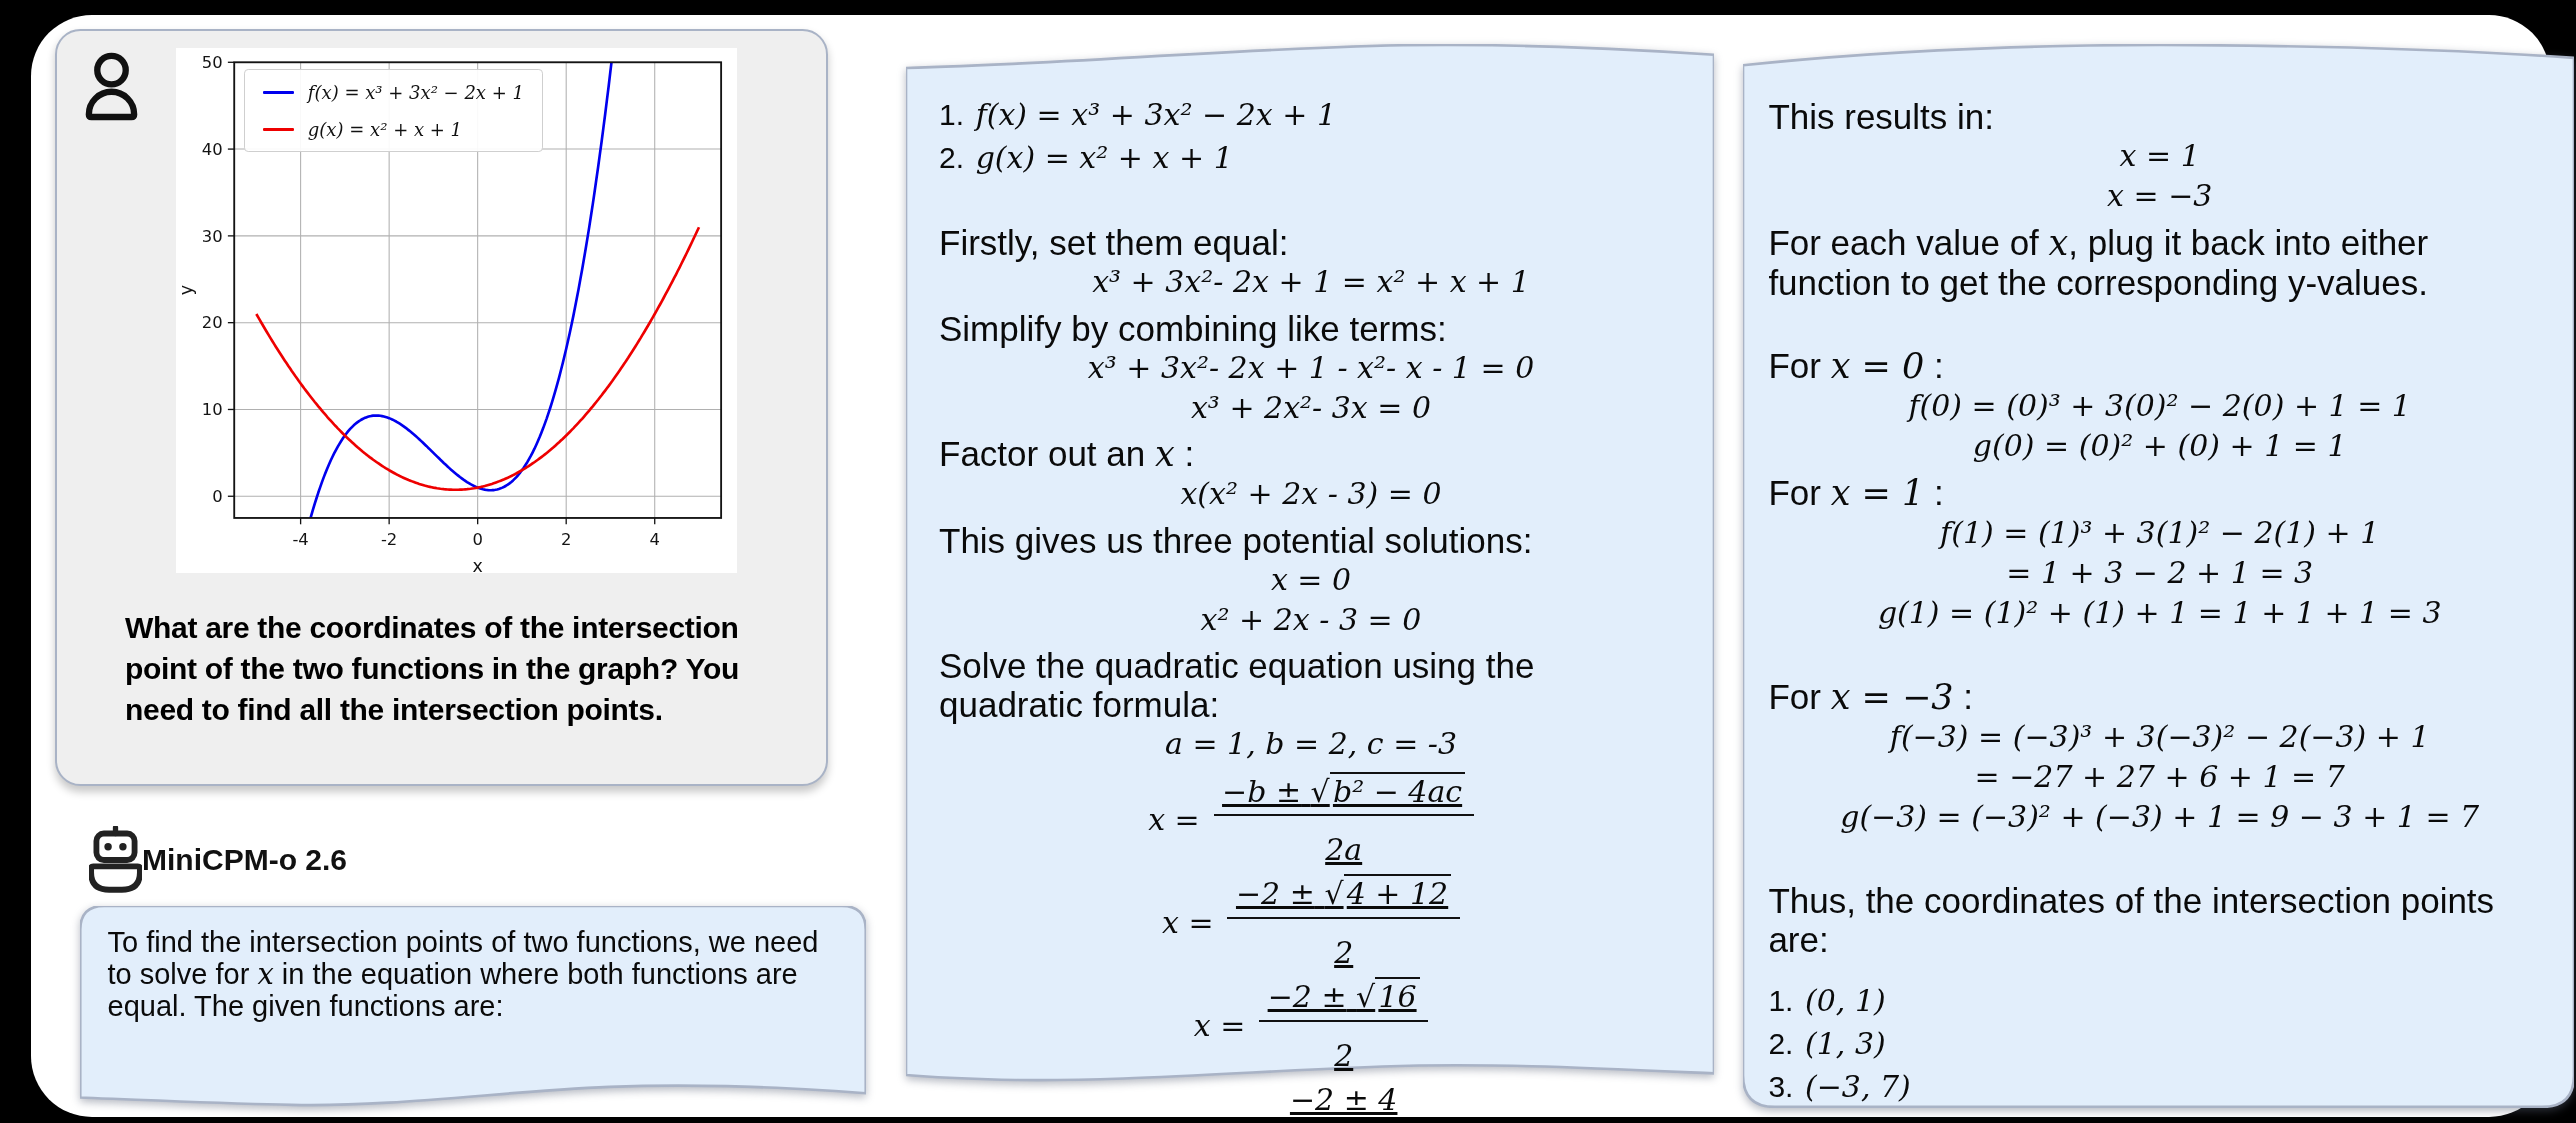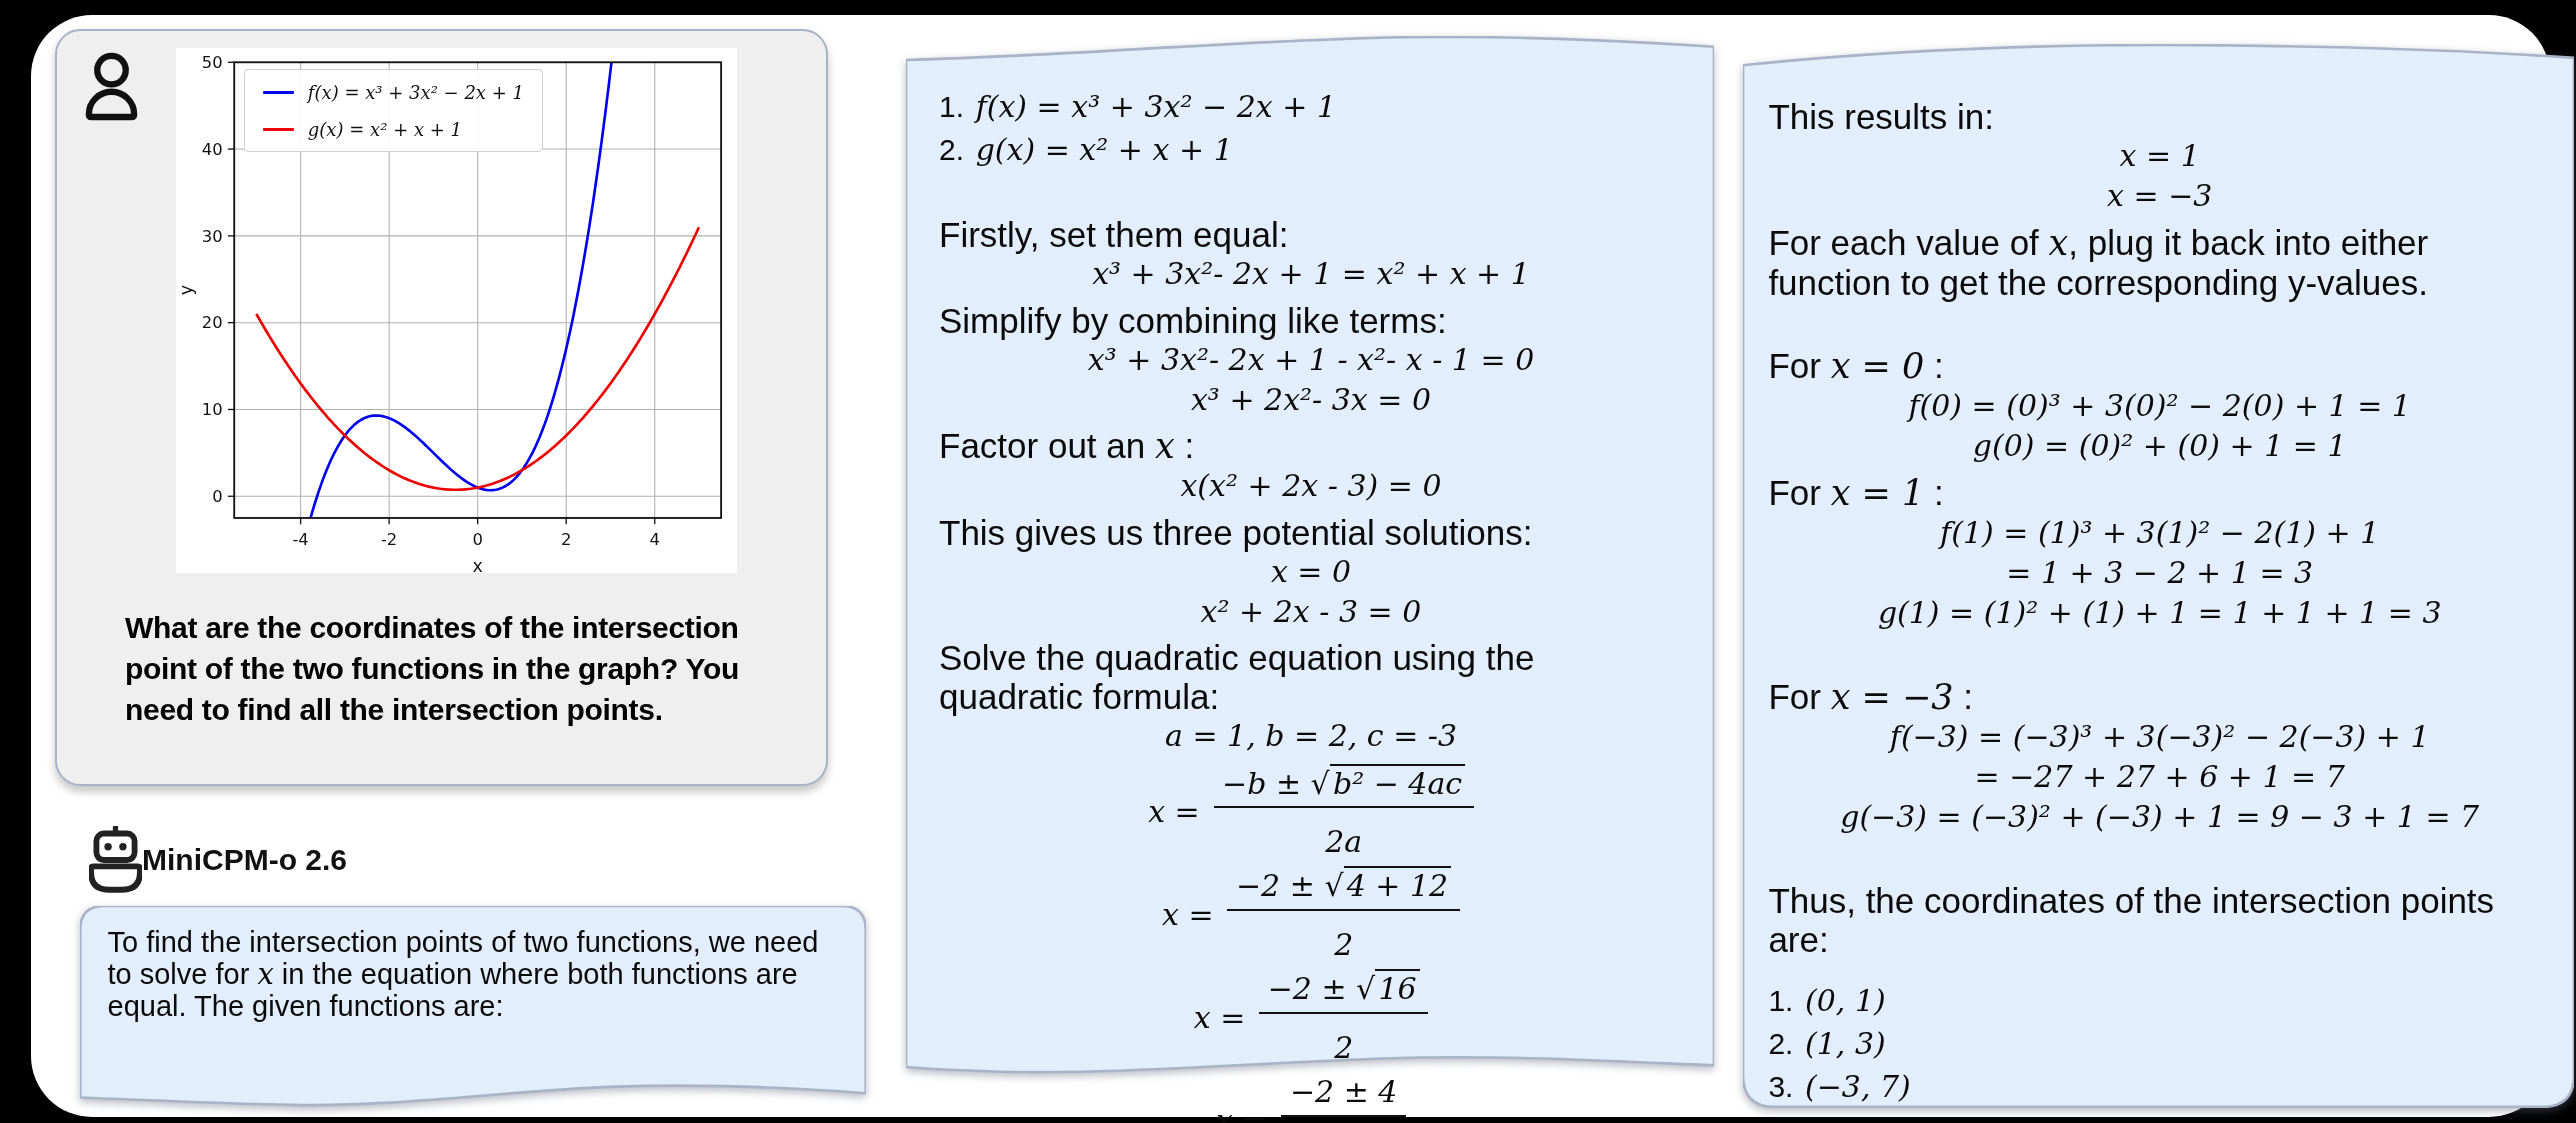--- a/index.html
+++ b/index.html
@@ -20,35 +20,35 @@
   .legend-label{font-family:"DejaVu Serif", serif;font-style:italic;font-size:18px;color:#111;}
   .question{position:absolute;left:68px;top:576px;width:640px;font-size:30px;line-height:41px;
             font-weight:700;color:#000;letter-spacing:-0.3px;}
   
   .model-row{position:absolute;left:58px;top:811px;display:flex;align-items:center;}
   .model-name{font-size:30px;font-weight:700;color:#111;}
   
   .shape-wrap{position:absolute;}
   .shape-wrap > svg{position:absolute;left:0;top:0;filter:drop-shadow(0 3.7px 4.2px rgba(90,100,120,.45));}
   .bubble1{left:49px;top:891px;width:786px;height:201px;}
-  .panel2{left:875px;top:21px;width:808px;height:1056px;}
+  .panel2{left:875px;top:29px;width:808px;height:1056px;}
   .panel3{left:1712px;top:29px;width:831px;height:1064px;}
   .content{position:absolute;z-index:2;color:#0a0a0a;}
   .b1c{left:27.5px;right:21px;top:20px;font-size:29px;line-height:32px;}
   .p2c{left:33px;right:31px;top:49px;}
   .p3c{left:25.4px;right:23px;top:47px;}
   .label{font-size:35px;line-height:39px;margin-top:6.4px;text-align:left;}
   .eq{font-size:30px;line-height:40px;text-align:center;}
   .math,.mi{font-family:"DejaVu Serif", serif;font-style:italic;}
   .list-line{font-size:30px;line-height:43px;text-align:left;}
   .list-marker{font-family:"Liberation Sans",sans-serif;font-style:normal;margin-right:11.6px;}
   .gap{height:38px;}
   .gap-s{height:19px;}
   .frac-row{display:flex;justify-content:center;align-items:center;margin:8.5px 0;font-size:30px;}
-  .frac{display:inline-flex;flex-direction:column;align-items:center;margin-left:13.8px;}
+  .frac{display:inline-flex;flex-direction:column;align-items:center;margin-left:13.8px;text-decoration:underline;}
   .num{border-bottom:2.6px solid #111;padding:1.1px 8.5px 5.3px;}
   .den{padding-top:16px;}
   .sqrt{white-space:nowrap;}
   .sqrt-arg{border-top:2.6px solid #111;padding:0 3.2px;}
   .points{margin-top:1px;}
   .point-line{font-size:30px;line-height:43px;text-align:left;}
 </style>
 </head>
 <body>
 

